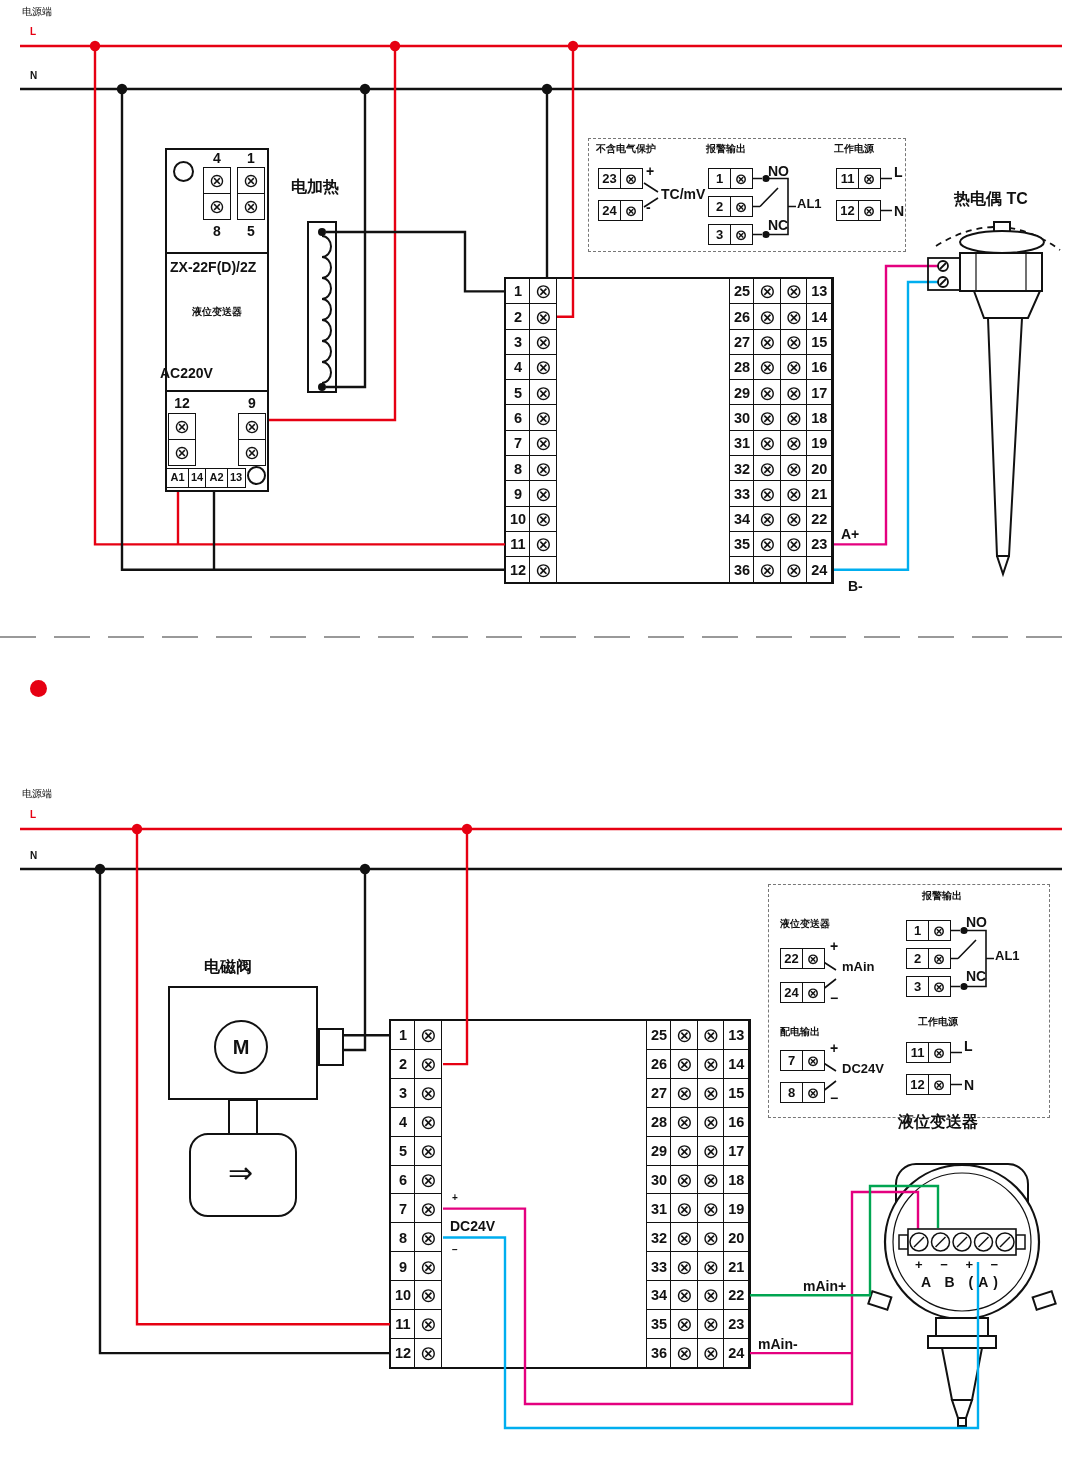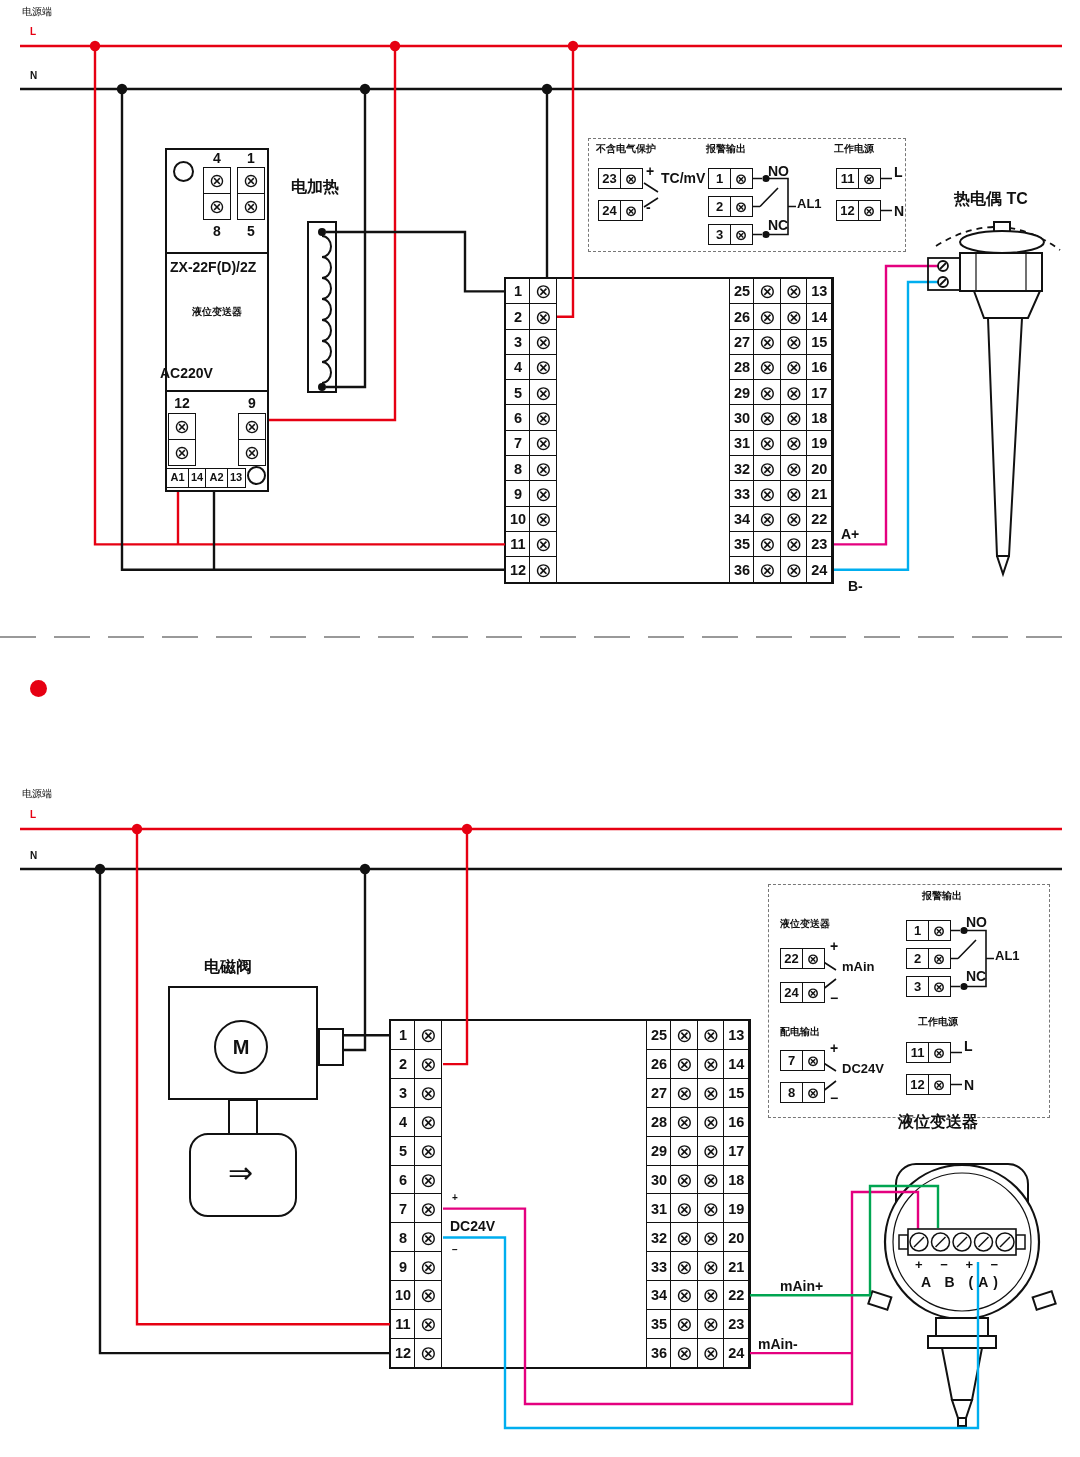--- a/index.html
+++ b/index.html
@@ -344,21 +344,21 @@
 <div class="mini" style="left:598px;top:168px">
   <span class="mnum">23</span>
       <span class="mscrew"></span>
 </div>
 <div class="mini" style="left:598px;top:200px">
   <span class="mnum">24</span>
       <span class="mscrew"></span>
 </div>
 <div class="lbl f14 b" style="left:646px;top:163px">+</div>
 <div class="lbl f14 b" style="left:646px;top:199px">-</div>
-<div class="lbl f12 b" style="left:661px;top:170px">TC/mV</div>
+<div class="lbl f12 b" style="left:661px;top:186px">TC/mV</div>
 <div class="lbl f15 b" style="left:706px;top:143px">报警输出</div>
 <div class="mini" style="left:708px;top:168px">
   <span class="mnum">1</span>
       <span class="mscrew"></span>
 </div>
 <div class="mini" style="left:708px;top:196px">
   <span class="mnum">2</span>
       <span class="mscrew"></span>
 </div>
 <div class="mini" style="left:708px;top:224px">
@@ -515,21 +515,21 @@
         <div class="tcell tnum">36</div>
         <div class="tcell tscrew"></div>
         <div class="tcell tscrew"></div>
         <div class="tcell tnum">24</div>
       </div>
     </div>
 
 <div class="lbl f15 b" style="left:452px;top:1192px">+</div>
 <div class="lbl f14 b" style="left:450px;top:1218px">DC24V</div>
 <div class="lbl f15 b" style="left:452px;top:1244px">−</div>
-<div class="lbl f14 b" style="left:780px;top:1278px">mAin+</div>
+<div class="lbl f14 b" style="left:803px;top:1278px">mAin+</div>
 <div class="lbl f14 b" style="left:758px;top:1336px">mAin-</div>
 
 <div class="dashbox" style="left:768px;top:884px;width:282px;height:234px"></div>
 <div class="lbl f15 b" style="left:922px;top:890px">报警输出</div>
 <div class="mini" style="left:906px;top:920px">
   <span class="mnum">1</span>
       <span class="mscrew"></span>
 </div>
 <div class="mini" style="left:906px;top:948px">
   <span class="mnum">2</span>

